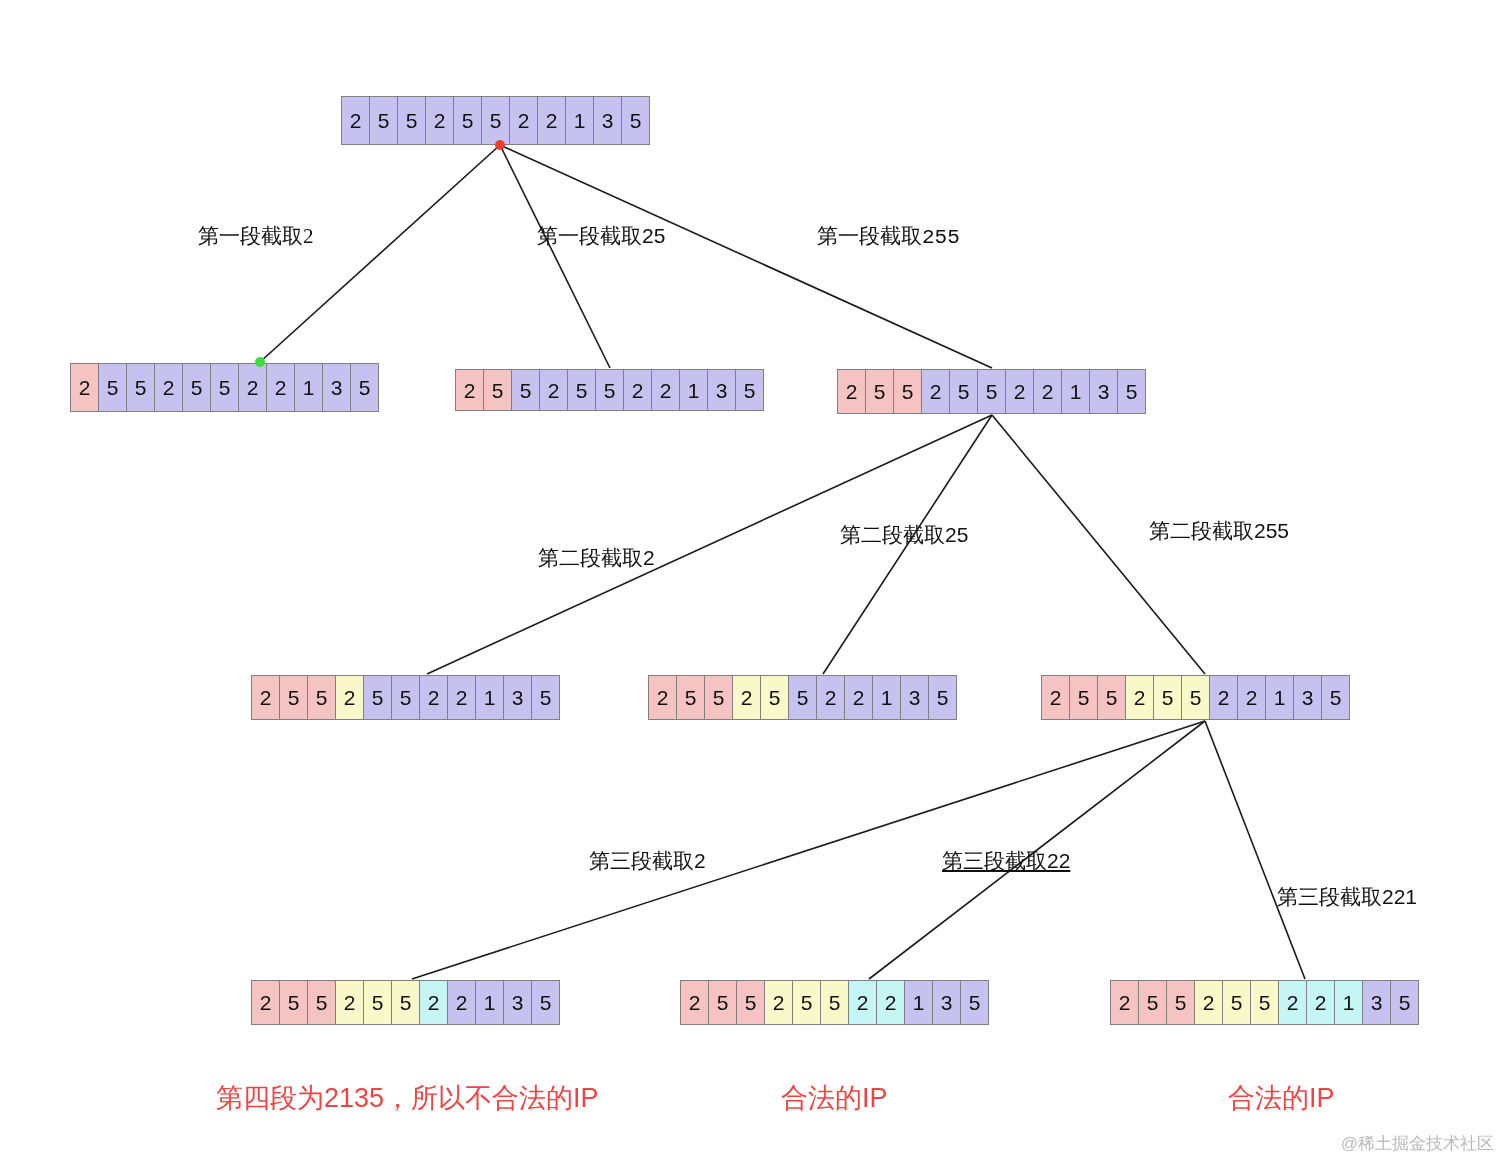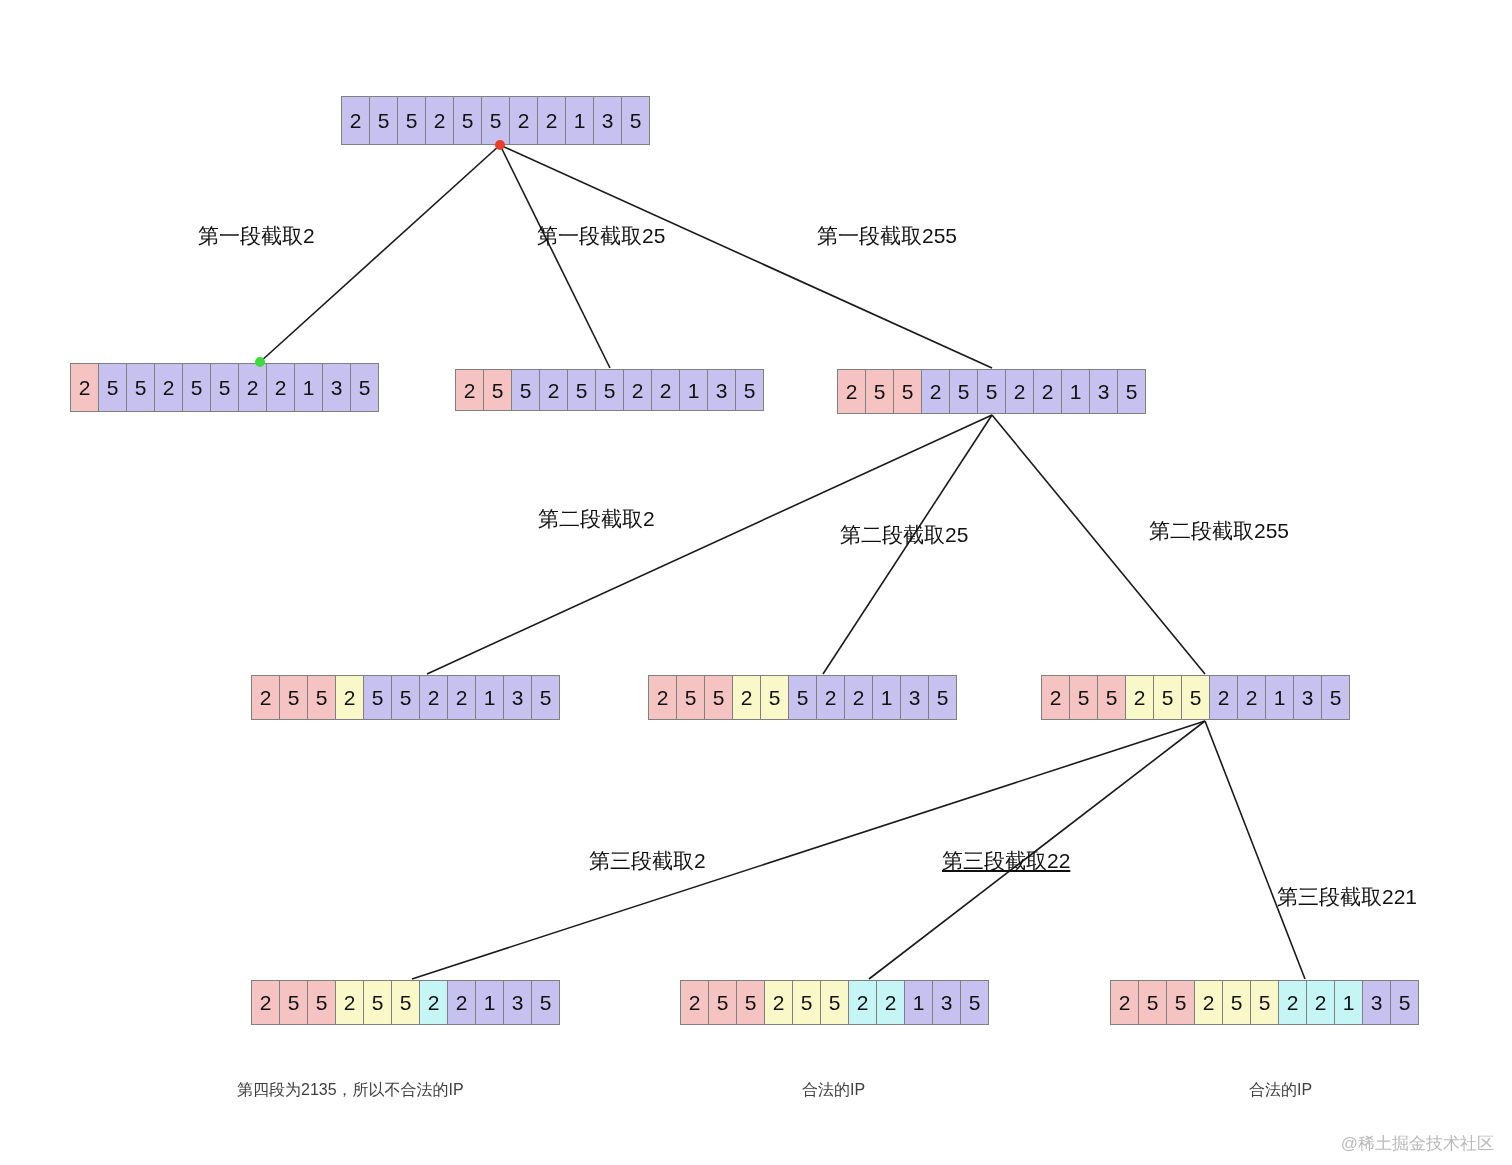--- a/index.html
+++ b/index.html
@@ -54,26 +54,25 @@
   .edge-label {
     position: absolute;
     font-size: 21px;
     color: #111111;
     white-space: nowrap;
     z-index: 4;
     font-family: "Liberation Sans", "DejaVu Sans", sans-serif;
   }
   .caption {
     position: absolute;
-    font-size: 16px;
-    color: #404040;
+    font-size: 27px;
+    color: #ef4444;
     white-space: nowrap;
     z-index: 4;
     font-family: "Liberation Sans", "DejaVu Sans", sans-serif;
-    margin-left: 21px;
   }
   .dot {
     position: absolute;
     border-radius: 50%;
     z-index: 5;
   }
   .watermark {
     position: absolute;
     right: 18px;
     bottom: 10px;
@@ -224,24 +223,24 @@
         <div class="cell y" style="width: 29px; height: 45px;">5</div>
         <div class="cell y" style="width: 29px; height: 45px;">5</div>
         <div class="cell c" style="width: 29px; height: 45px;">2</div>
         <div class="cell c" style="width: 29px; height: 45px;">2</div>
         <div class="cell c" style="width: 29px; height: 45px;">1</div>
         <div class="cell p" style="width: 29px; height: 45px;">3</div>
         <div class="cell p" style="width: 29px; height: 45px;">5</div>
       </div>
     </div>
   <div id="labels-layer">
-      <div class="edge-label" style="left: 198px; top: 222px;">第一段截取2</div>
+      <div class="edge-label" style="left: 198px; top: 222px; font-family: Liberation Serif, serif;">第一段截取2</div>
       <div class="edge-label" style="left: 537px; top: 222px;">第一段截取25</div>
-      <div class="edge-label" style="left: 817px; top: 222px;">第一段截取255</div>
-      <div class="edge-label" style="left: 538px; top: 505px;">第二段截取2</div>
+      <div class="edge-label" style="left: 817px; top: 222px; font-family: Liberation Mono, monospace;">第一段截取255</div>
+      <div class="edge-label" style="left: 538px; top: 544px;">第二段截取2</div>
       <div class="edge-label" style="left: 840px; top: 521px;">第二段截取25</div>
       <div class="edge-label" style="left: 1121px; top: 517px; margin-left: 28px;">第二段截取255</div>
       <div class="edge-label" style="left: 589px; top: 847px;">第三段截取2</div>
       <div class="edge-label" style="left: 942px; top: 847px; text-decoration: underline;">第三段截取22</div>
       <div class="edge-label" style="left: 1277px; top: 847px; margin-top: 36px;">第三段截取221</div>
     </div>
   <div id="captions-layer">
       <div class="caption" style="left: 216px; top: 1080px;">第四段为2135，所以不合法的IP</div>
       <div class="caption" style="left: 781px; top: 1080px;">合法的IP</div>
       <div class="caption" style="left: 1228px; top: 1080px;">合法的IP</div>

